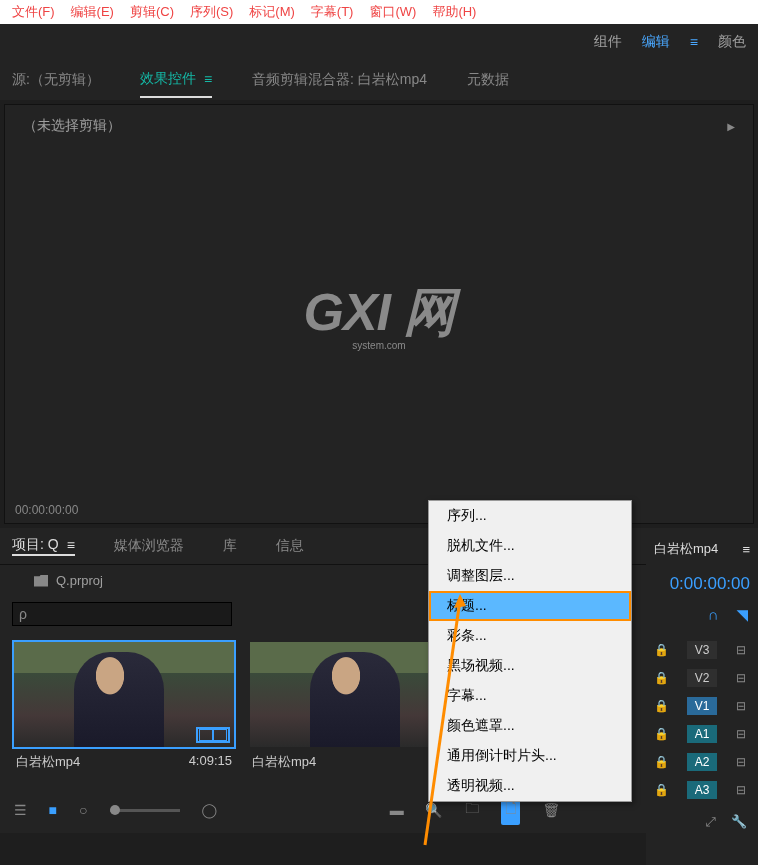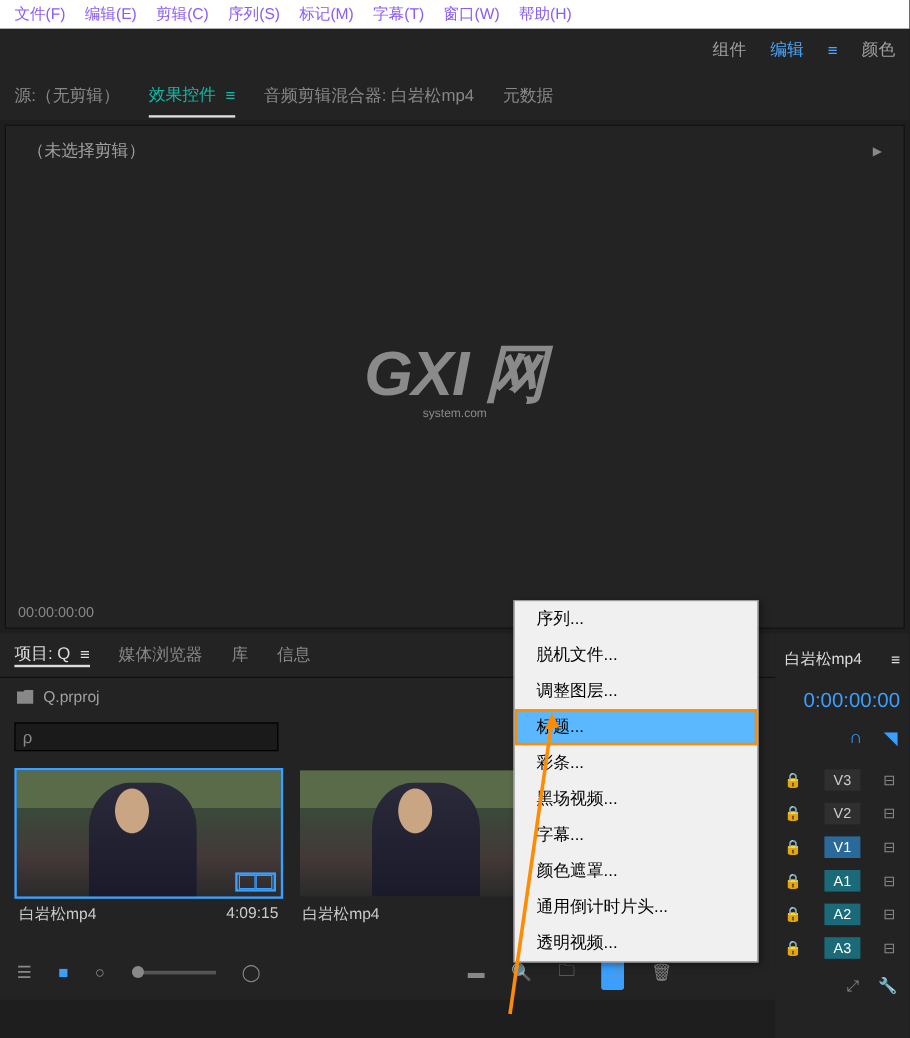--- a/index.html
+++ b/index.html
@@ -1,49 +1,49 @@
 <!DOCTYPE html>
 <html><head>
   <meta charset="utf-8">
   <style>
     * { margin: 0; padding: 0; box-sizing: border-box; font-family: "Microsoft YaHei", sans-serif; }
     body { width: 758px; height: 865px; background: #1e1e1e; color: #a0a0a0; overflow: hidden; position: relative; }
     
     
-    .menubar { background: #fff; height: 24px; display: flex; align-items: center; padding: 0 4px; font-size: 13px; color: #8b5cf6; }
+    .menubar { background: #fff; height: 24px; display: flex; align-items: center; padding: 0 4px; font-size: 13px; color: #ef4444; }
     .menubar-item { padding: 2px 8px; cursor: pointer; }
     
     
     .workspace-bar { height: 36px; background: #232323; display: flex; align-items: center; justify-content: flex-end; padding: 17px 12px; gap: 20px; font-size: 14px; }
     .workspace-item { color: #a0a0a0; cursor: pointer; }
     .workspace-item.active { color: #4aa8ff; }
     .hamburger { color: #4aa8ff; }
     
     
-    .source-bar { height: 40px; background: #232323; display: flex; align-items: center; padding: 0 12px; gap: 24px; font-size: 14px; }
+    .source-bar { height: 40px; background: #232323; display: flex; align-items: center; padding: 0 12px; gap: 40px; font-size: 14px; }
     .source-tab { color: #888; cursor: pointer; padding: 8px 0; }
     .source-tab.active { color: #14b8a6; border-bottom: 2px solid #ddd; display: flex; align-items: center; gap: 8px; }
     
     
     .effect-panel { background: #232323; height: 420px; position: relative; border: 1px solid #111; margin: 4px; }
     .effect-header { padding: 12px 18px; display: flex; justify-content: space-between; align-items: center; font-size: 14px; }
     .play-icon { font-size: 10px; color: #888; }
     .timecode-bottom { position: absolute; bottom: 6px; left: 10px; font-size: 12px; color: #888; }
     
     .watermark { position: absolute; top: 50%; left: 50%; transform: translate(-50%, -50%); text-align: center; font-family: Georgia, serif; }
     .watermark .big { font-size: 52px; color: #8a8a8a; font-style: italic; font-weight: bold; letter-spacing: -1px; }
     .watermark .sm { font-size: 10px; color: #8a8a8a; margin-top: -8px; }
     
     
     .project-panel { background: #232323; padding: 0; position: relative; }
-    .project-tabs { display: flex; align-items: center; padding: 8px 12px; gap: 24px; font-size: 14px; border-bottom: 1px solid #111; }
+    .project-tabs { display: flex; align-items: center; padding: 8px 12px; gap: 39px; font-size: 14px; border-bottom: 1px solid #111; }
     .project-tab { color: #888; cursor: pointer; }
     .project-tab.active { color: #ddd; border-bottom: 2px solid #ddd; display: flex; align-items: center; gap: 8px; }
     
-    .project-header { display: flex; align-items: center; padding: 8px 14px; gap: 8px; font-size: 13px; }
+    .project-header { display: flex; align-items: center; padding: 8px 34px; gap: 8px; font-size: 13px; }
     .folder-icon { width: 14px; height: 12px; background: #888; clip-path: polygon(0 15%, 40% 15%, 50% 0, 100% 0, 100% 100%, 0 100%); }
     
     .search-row { display: flex; align-items: center; padding: 6px 12px; gap: 12px; }
     .search-box { flex: 0 0 220px; background: #1a1a1a; border: 1px solid #000; height: 24px; display: flex; align-items: center; padding: 0 6px; color: #888; font-size: 14px; }
     .filter-icon { margin-left: auto; margin-right: 20px; color: #888; font-size: 14px; }
     .item-count { color: #888; font-size: 13px; }
     
     
     .thumbs { display: flex; gap: 16px; padding: 10px 14px; }
     .thumb { width: 220px; }

